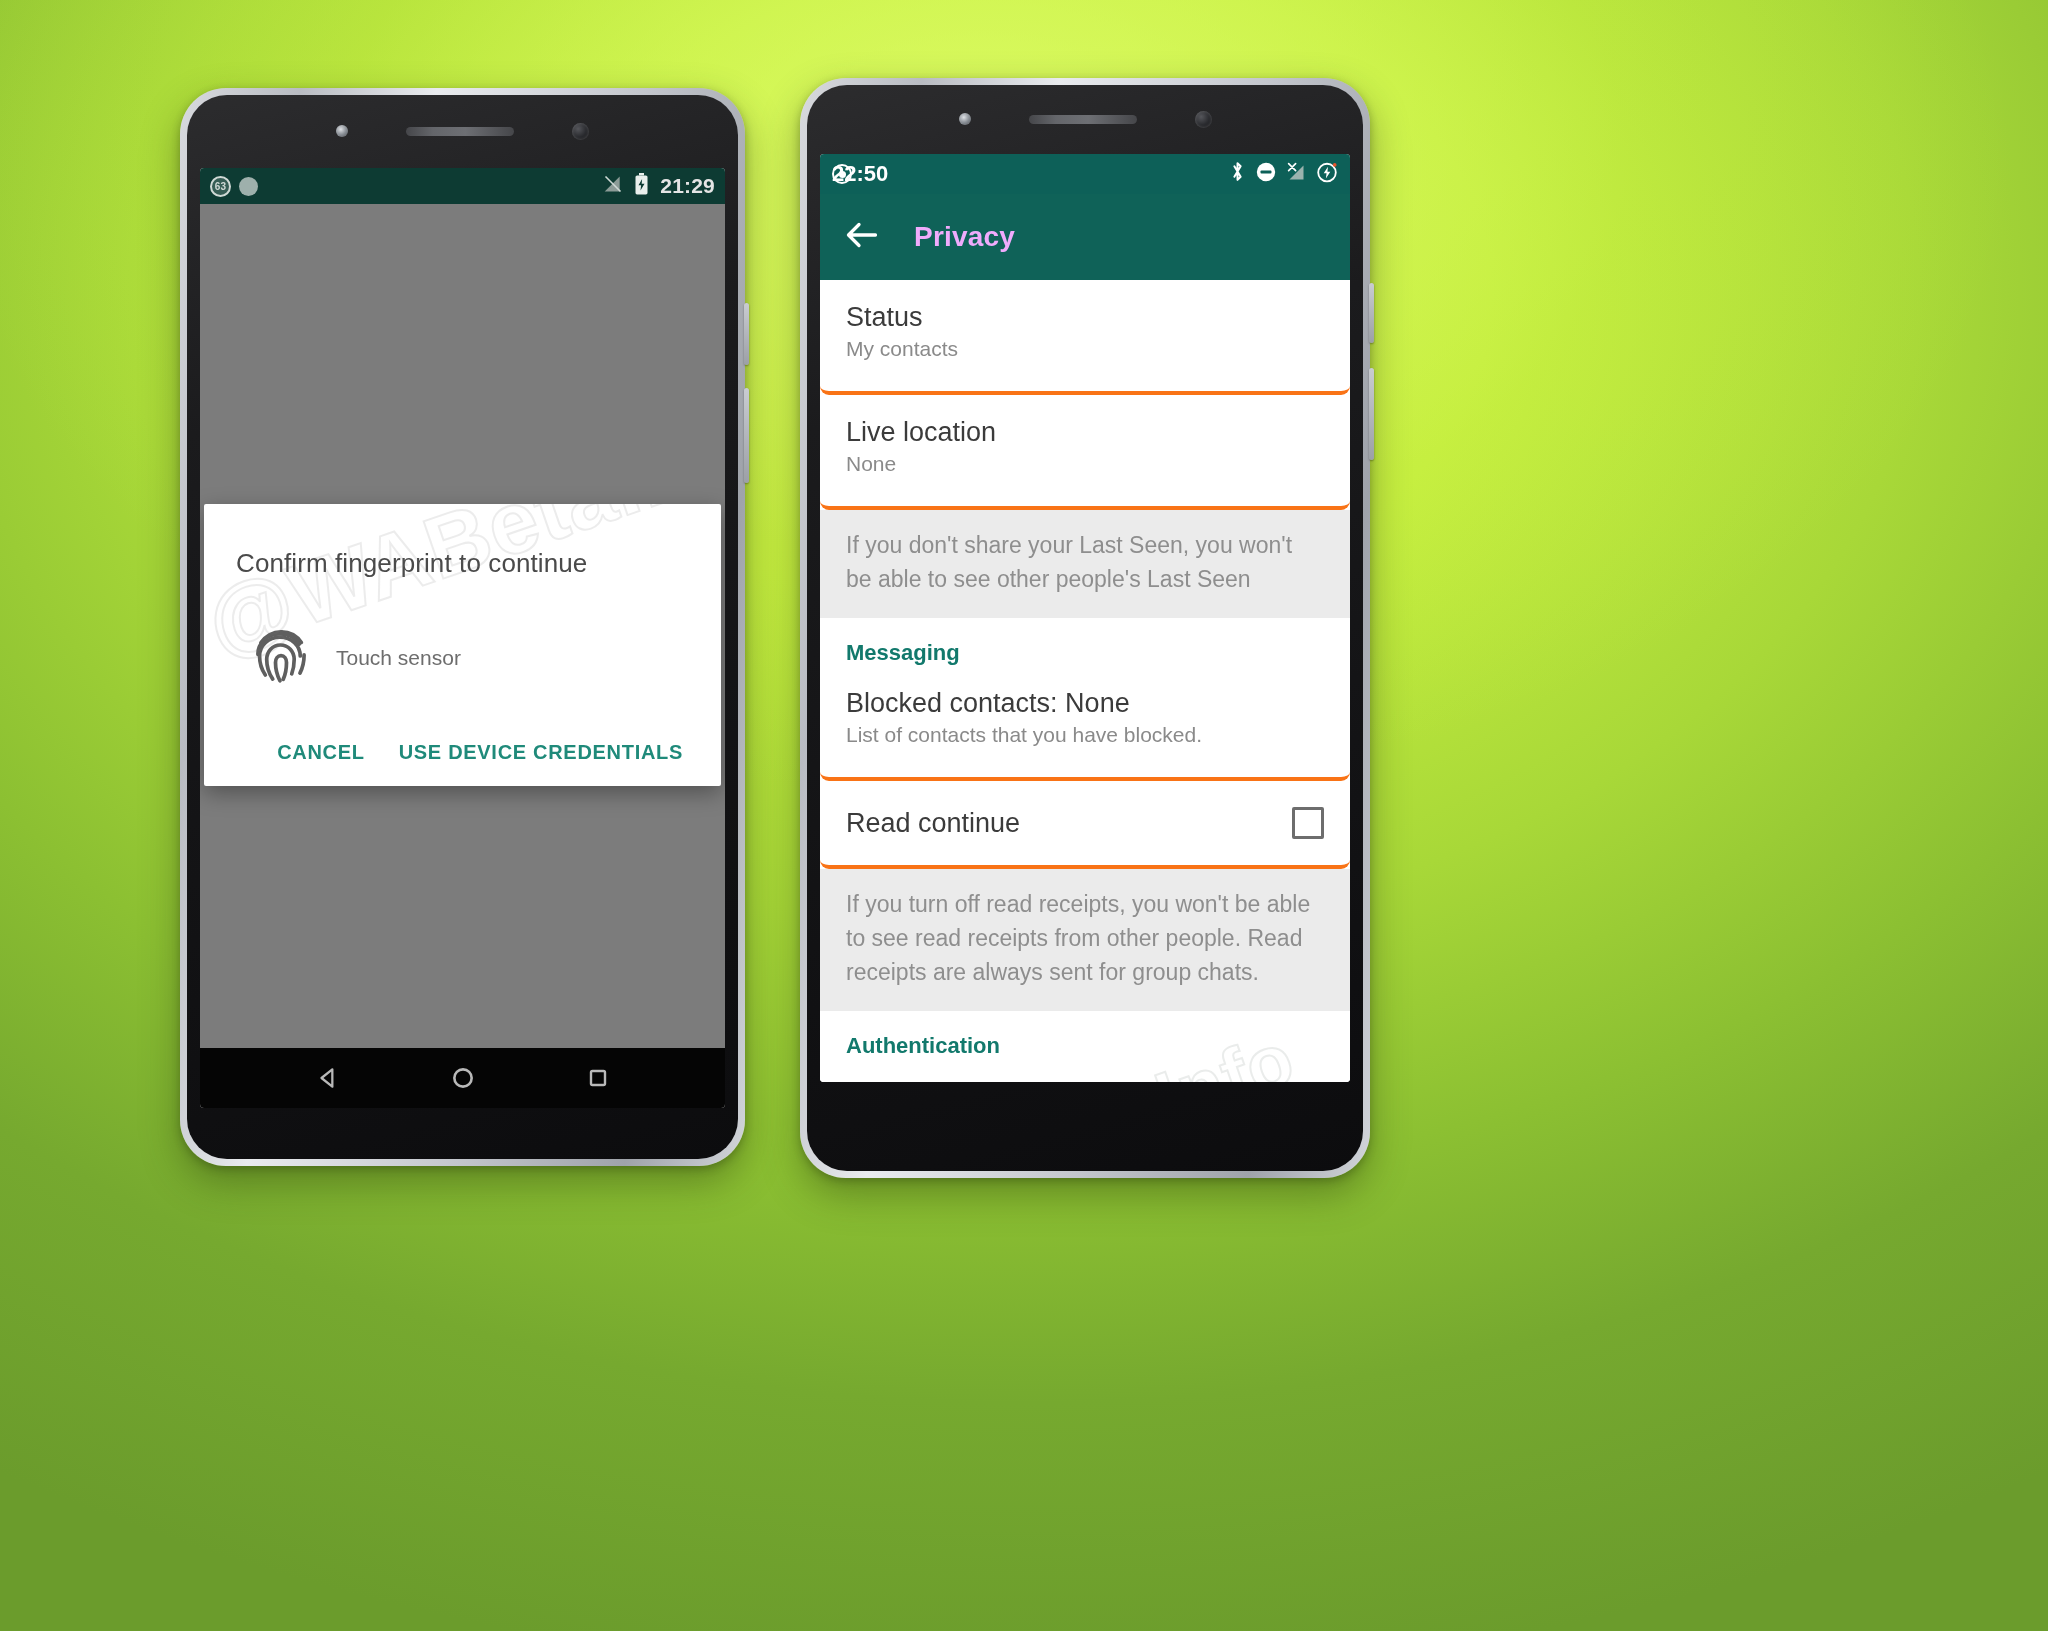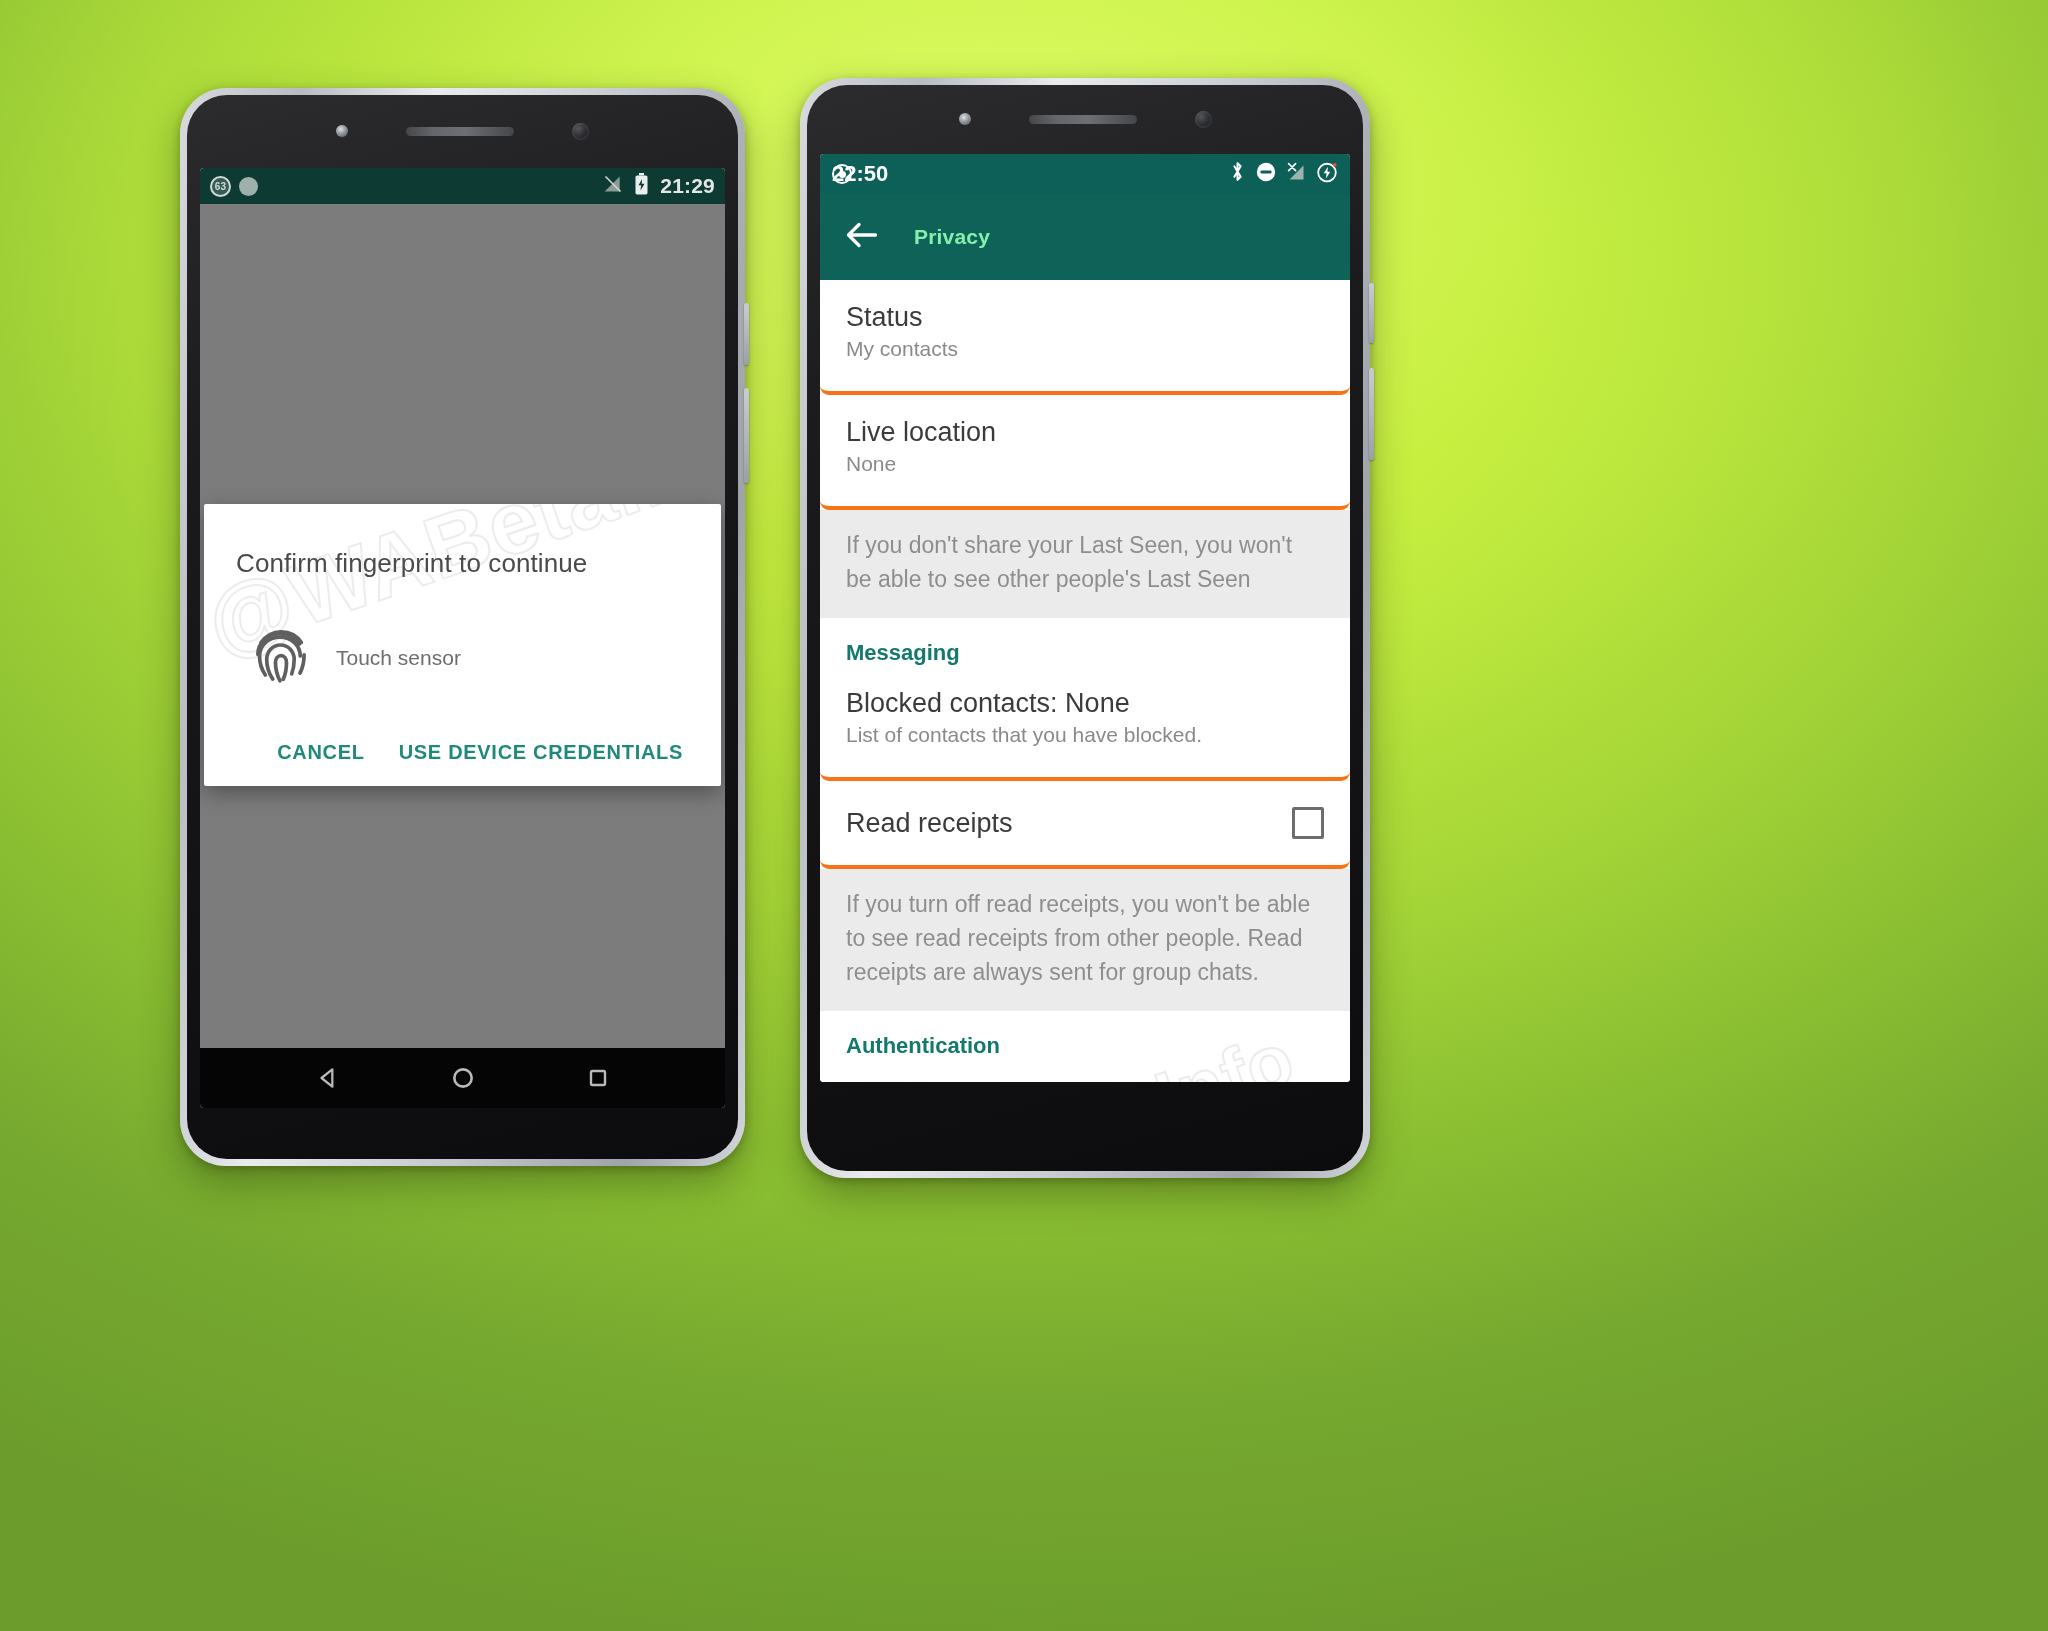--- a/index.html
+++ b/index.html
@@ -102,21 +102,21 @@
   .sb-r-time{ position:absolute; left:0; right:0; font-size:22px; font-weight:bold; pointer-events:none; }
   .sb-r-wrap{ position:relative; display:flex; align-items:center; width:100%; }
   .sb-r-right{ margin-left:auto; display:flex; align-items:center; gap:9px; z-index:2; }
   .rec-ico{ width:20px;height:20px;border-radius:50%;border:2.5px solid #fff; display:flex;align-items:center;justify-content:center; z-index:2;}
   .rec-ico i{ width:7px;height:7px;border-radius:50%;background:#fff; display:block;}
 
   .appbar{
     height:86px; background:#0f6258; flex:none;
     display:flex; align-items:center; gap:34px; padding:0 24px;
   }
-  .appbar-title{ color:#86efac; font-size:21px; font-weight:bold; letter-spacing:.2px; }
+  .appbar-title{ color:#f0abfc; font-size:28px; font-weight:bold; letter-spacing:.2px; }
 
   .list{ flex:1; background:#fff; overflow:hidden; }
   .row{ padding:16px 26px 12px 26px; border-bottom:4px solid #f97316; background:#fff;border-radius:9px; }
   .row.tall{ padding-top:22px; padding-bottom:30px; }
   .row-title{ font-size:27px; color:#3b3b3b; }
   .row-sub{ font-size:21px; color:#8a8a8a; margin-top:4px; }
   .row.flexrow{ display:flex; align-items:center; justify-content:space-between; }
   .note{
     background:#ebebeb; padding:18px 26px 22px 26px;
     font-size:23px; line-height:1.48; color:#8e8e8e;
@@ -296,21 +296,21 @@
           <div class="row-title">Live location</div>
           <div class="row-sub">None</div>
         </div>
         <div class="note">If you don't share your Last Seen, you won't be able to see other people's Last Seen</div>
         <div class="section-head" style="color: rgb(18, 121, 108);">Messaging</div>
         <div class="row tall">
           <div class="row-title">Blocked contacts: None</div>
           <div class="row-sub">List of contacts that you have blocked.</div>
         </div>
         <div class="row flexrow" style="padding-top: 26px; padding-bottom: 26px;">
-          <div class="row-title">Read receipts</div>
+          <div class="row-title">Read continue</div>
           <div class="cbox"></div>
         </div>
         <div class="note">If you turn off read receipts, you won't be able to see read receipts from other people. Read receipts are always sent for group chats.</div>
         <div class="section-head" style="color: rgb(18, 121, 108);">Authentication</div>
         <div class="row flexrow" style="padding-top: 26px; padding-bottom: 26px;">
           <div class="row-title">Fingerprint</div>
           <div class="cbox checked"></div>
         </div>
       </div>
 

